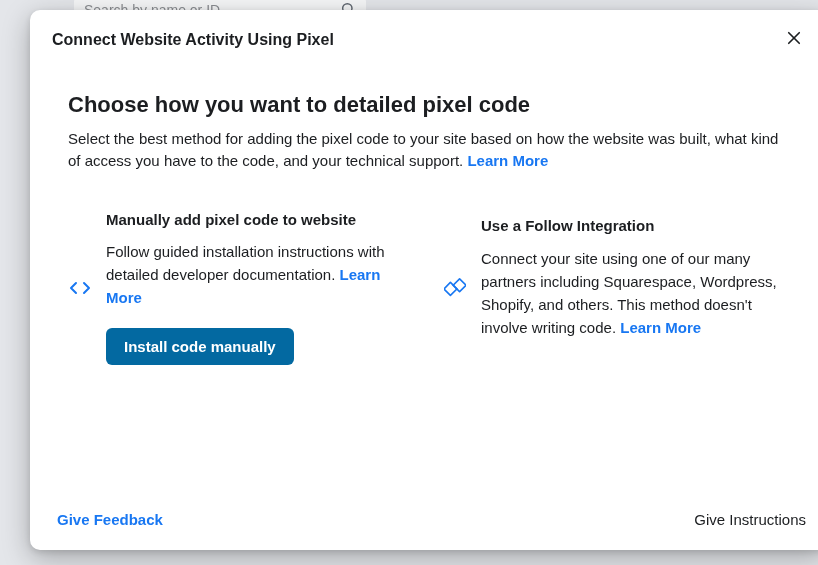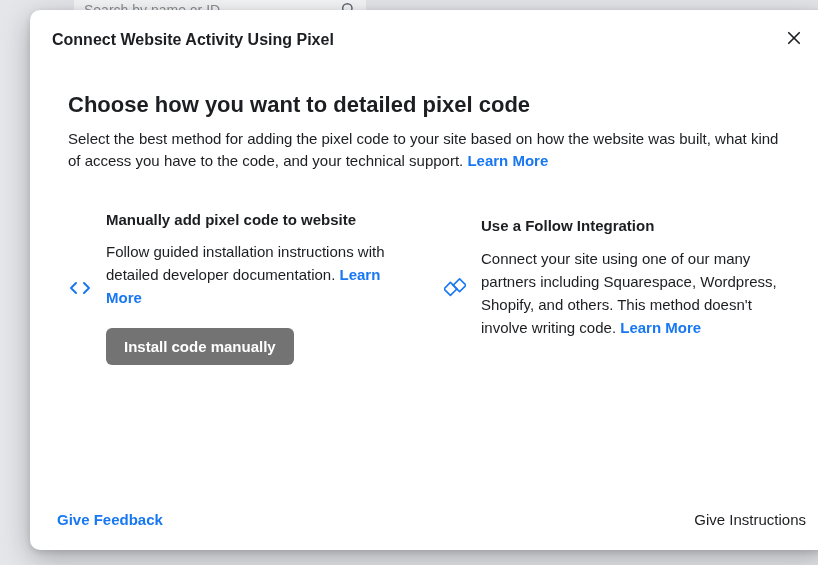--- a/index.html
+++ b/index.html
@@ -121,21 +121,21 @@
       color: #1c1e21;
       line-height: 1.55;
       margin-bottom: 18px;
     }
     .link {
       color: #1877f2;
       cursor: pointer;
       font-weight: 700;
     }
     .primary-btn {
-      background: #737373;
+      background: #0369a1;
       color: #fff;
       border: none;
       padding: 10px 18px;
       font-size: 15px;
       font-weight: 600;
       border-radius: 6px;
       cursor: pointer;
     }
     .modal-footer {
       display: flex;

